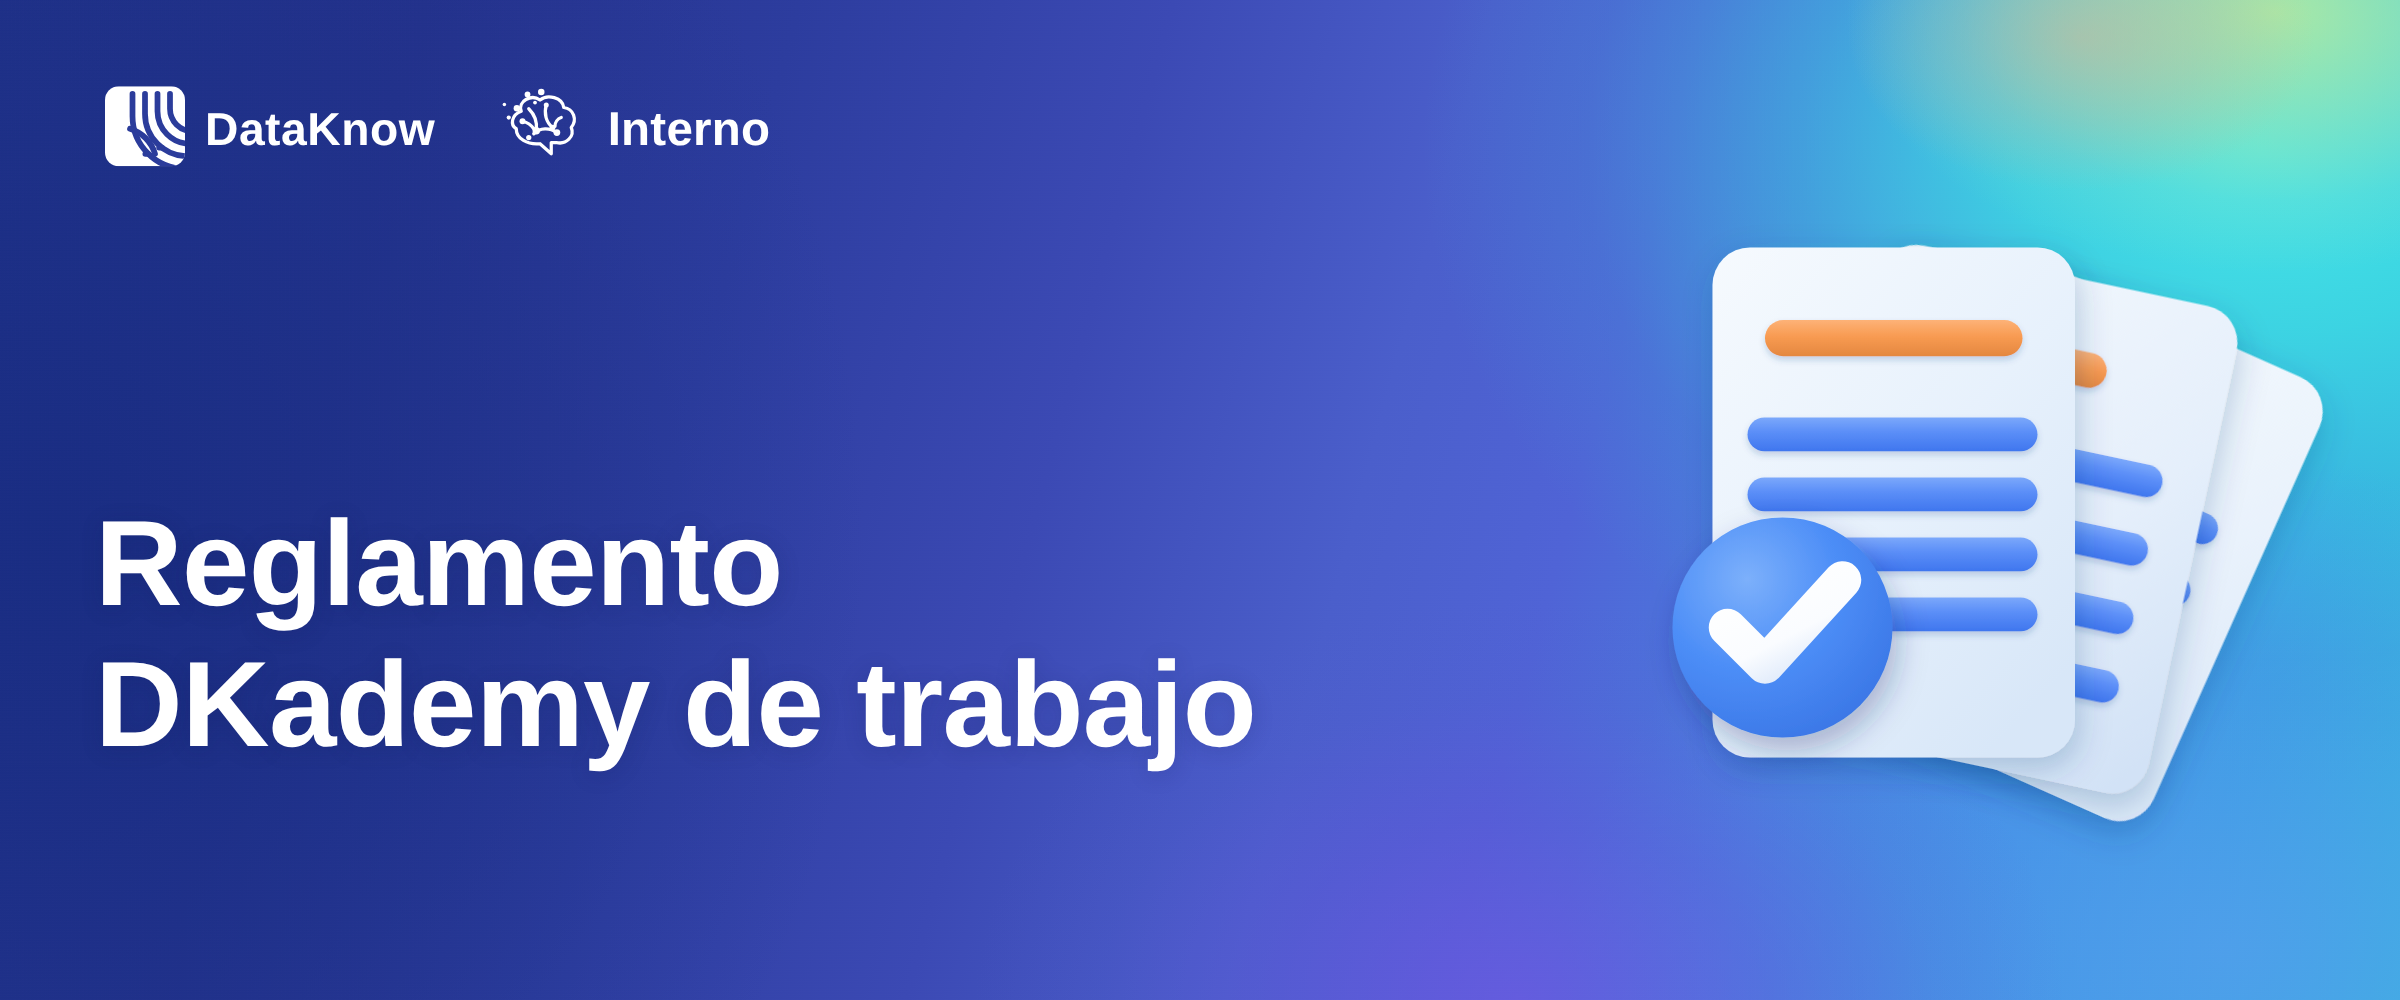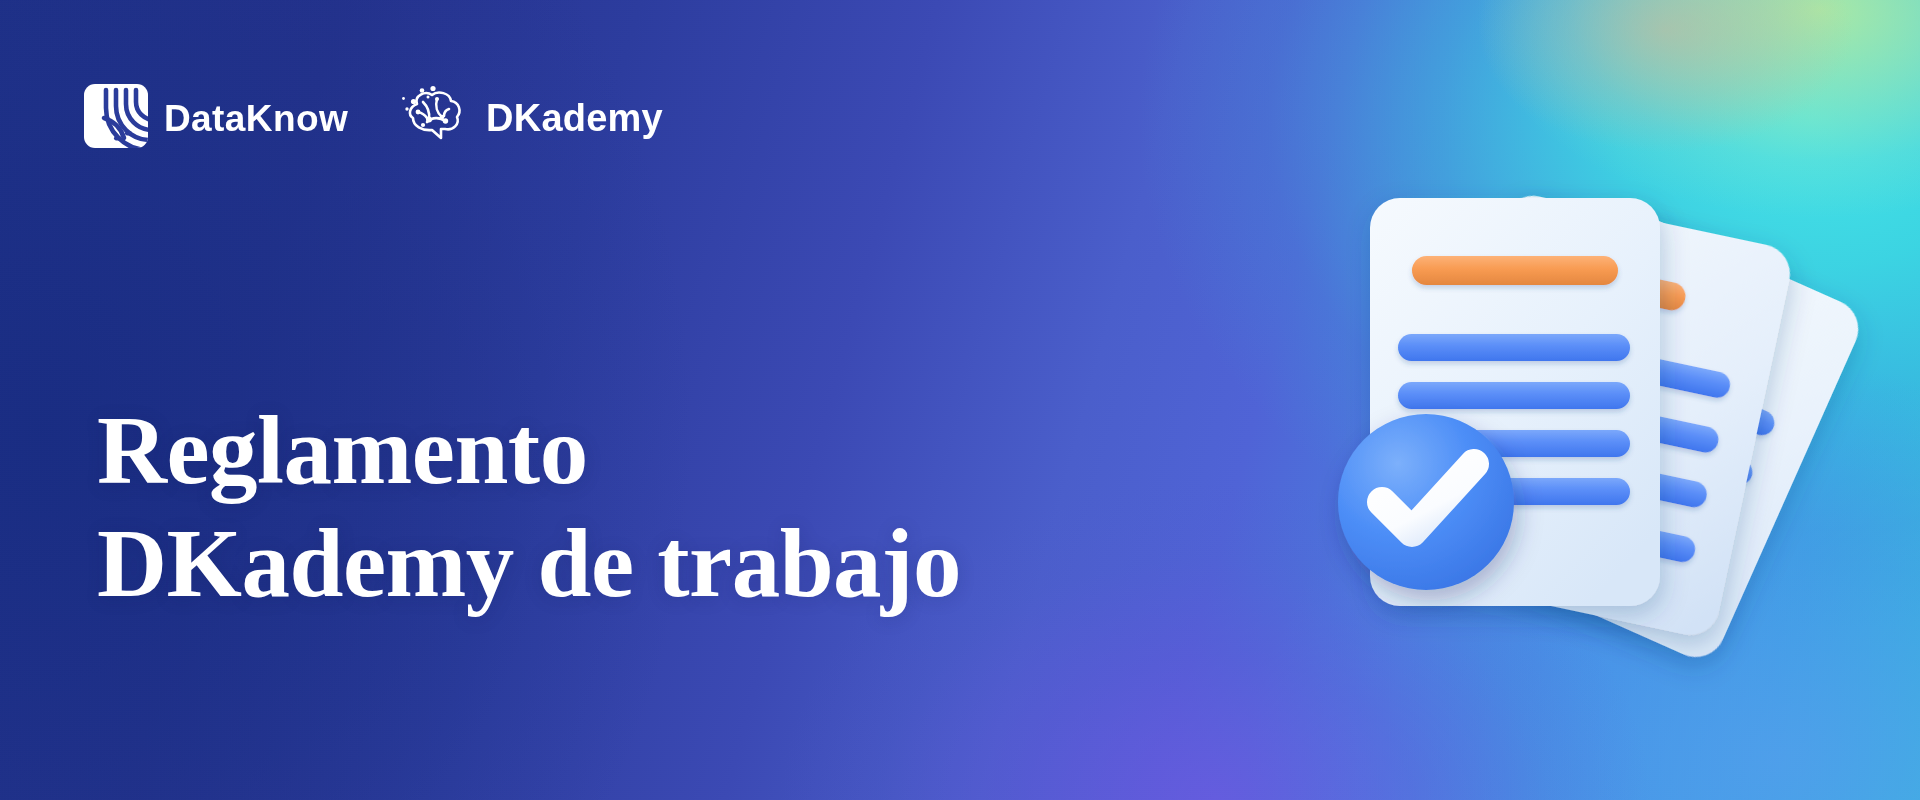--- a/index.html
+++ b/index.html
@@ -93,21 +93,21 @@
     opacity: 0.05;
     background-image:
       repeating-linear-gradient(0deg, rgba(255,255,255,.10) 0 1px, rgba(0,0,0,0) 1px 2px),
       repeating-linear-gradient(90deg, rgba(255,255,255,.07) 0 1px, rgba(0,0,0,0) 1px 3px);
   }
 
   
   .brand-row {
     position: absolute;
     left: 84px;
-    top: 84px;
+    top: 69px;
     display: flex;
     align-items: center;
     gap: 46px;
     z-index: 6;
   }
   .brand {
     display: flex;
     align-items: center;
     gap: 16px;
   }
@@ -125,30 +125,30 @@
     font-family: "Liberation Sans", sans-serif;
   }
   .brand-word-dk {
     font-size: 38px;
     letter-spacing: 0.2px;
   }
 
   
   .headline {
     position: absolute;
-    left: 97px;
+    left: 76px;
     top: 330px;
     z-index: 6;
     color: #ffffff;
     font-size: 97px;
     font-weight: 700;
     line-height: 1.16;
     letter-spacing: -0.5px;
     text-shadow: 0 2px 18px rgba(16,26,84,0.18);
-    font-family: Liberation Serif, serif;
+    font-family: Liberation Sans, sans-serif;
     max-width: 1180px;
   }
   .headline-line { display: block; white-space: nowrap; }
 
   
   .illustration {
     position: absolute;
     left: 1308px;
     top: 150px;
     width: 560px;
@@ -222,21 +222,21 @@
             <circle cx="43" cy="15" r="2.0"></circle>
             <circle cx="19.5" cy="17.5" r="2.6"></circle>
             <circle cx="28" cy="6.5" r="2.3"></circle>
             <circle cx="39" cy="4.5" r="2.6"></circle>
             <circle cx="13" cy="25" r="1.7"></circle>
             <circle cx="34" cy="13" r="1.5"></circle>
             <circle cx="9.5" cy="14.5" r="1.4"></circle>
           </g>
         </svg>
       </span>
-      <span class="brand-word brand-word-dk">DKademy</span>
+      <span class="brand-word brand-word-dk">Interno</span>
     </div>
 
   </div>
 
   <h1 class="headline">
     <span class="headline-line">Reglamento</span>
     <span class="headline-line">DKademy de trabajo</span>
   </h1>
 
   <div class="illustration">

